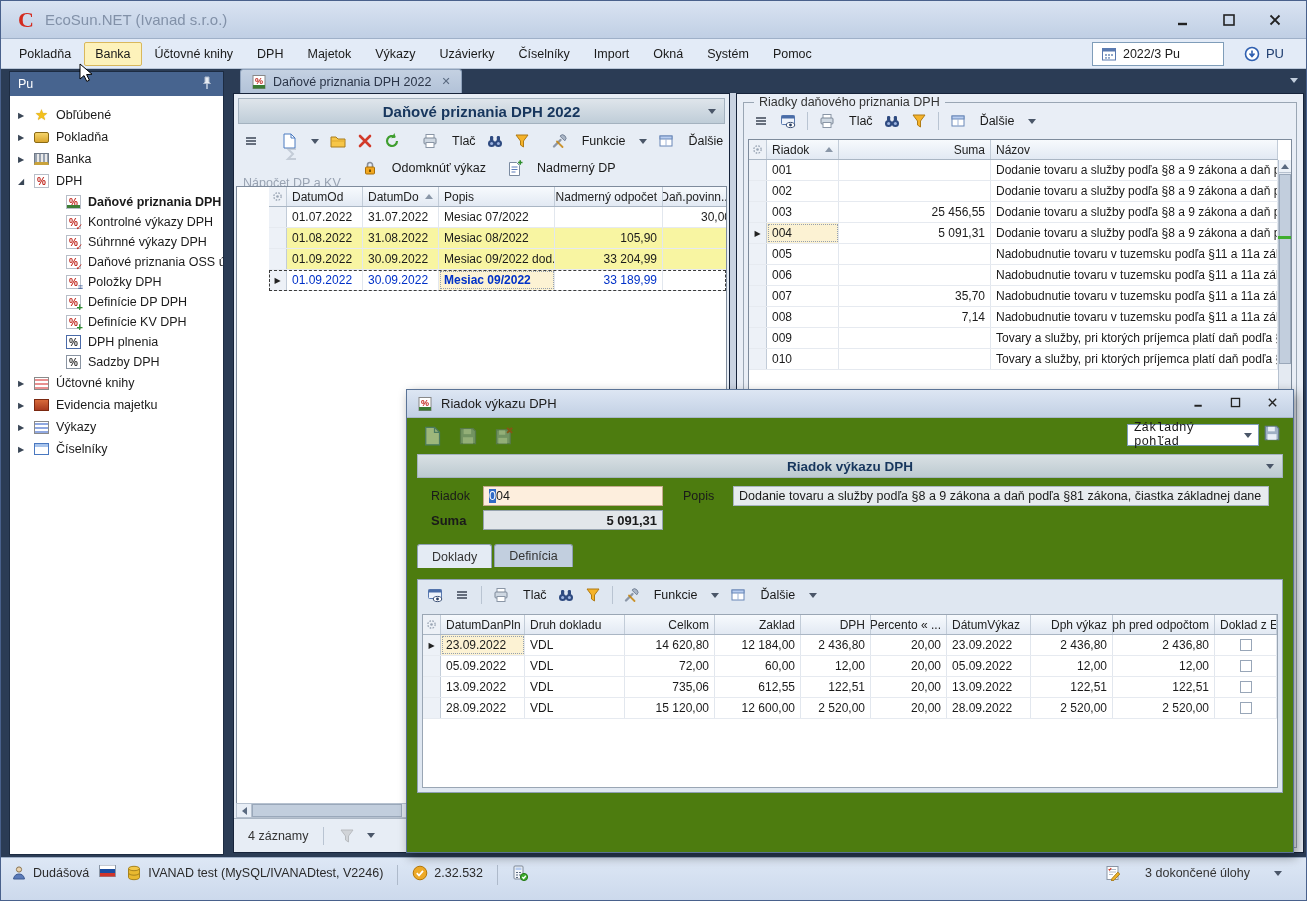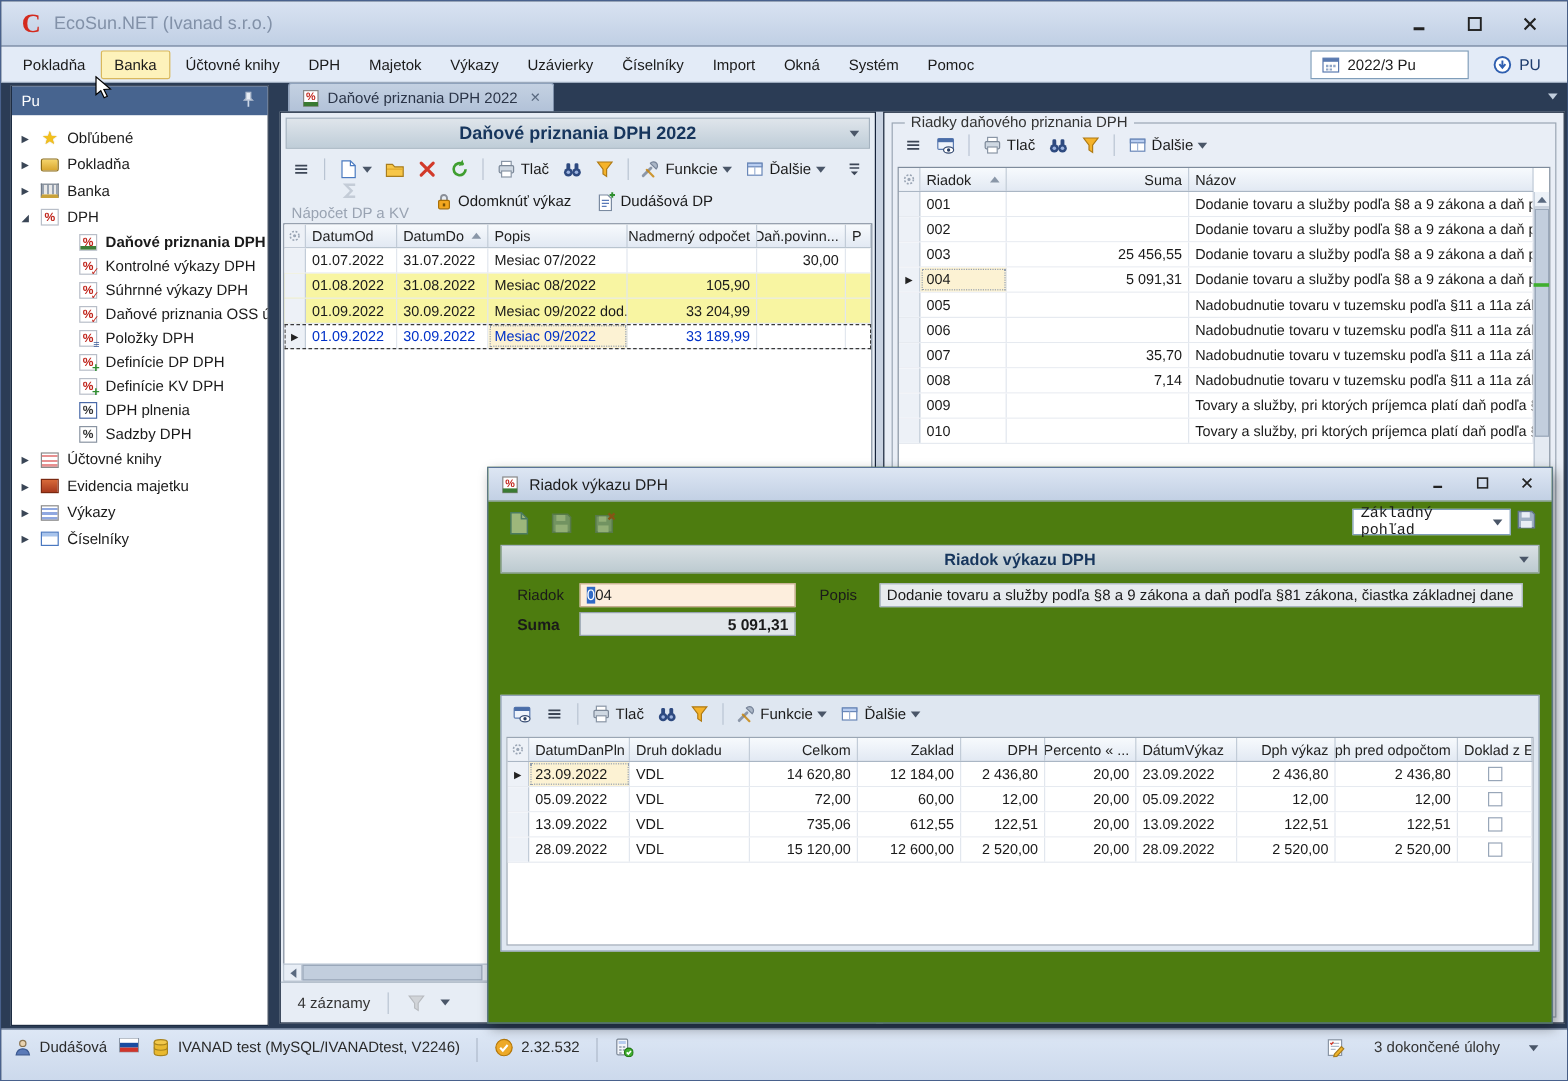--- a/index.html
+++ b/index.html
@@ -63,21 +63,21 @@
   .mainpanel{position:absolute;left:232px;top:24px;width:497px;height:760px;background:#e7edf5;border:1px solid #16233a;}
   .splitter{position:absolute;left:729px;top:24px;width:6px;height:760px;background:#c9d3e2;}
   .rightpanel{position:absolute;left:735px;top:24px;right:4px;height:760px;background:#e9eef6;border:1px solid #16233a;}
 
   .ptitle{position:relative;margin:4px 4px 2px 4px;height:26px;background:linear-gradient(#dfe5eb,#bfcdd8);border:1px solid #a4b2bf;display:flex;align-items:center;justify-content:center;font-size:15px;font-weight:bold;color:#17365d;}
   .ptitle .caret{position:absolute;right:8px;}
 
   .tb{display:flex;align-items:center;gap:5px;padding:2px 6px;height:30px;}
   .tb2{height:26px;padding-top:0;}
   .tbsep{width:1px;height:18px;background:#b9c4d2;margin:0 3px;}
-  .tbtn{display:flex;align-items:center;gap:4px;padding:2px 3px;color:#1a1a1a;font-size:12.5px;}
+  .tbtn{display:flex;align-items:center;gap:14px;padding:2px 3px;color:#1a1a1a;font-size:12.5px;}
   .tbtn.disabled{color:#99a3b2;flex-direction:column;}
   .tbtn.disabled svg{opacity:.45;}
   .ic{width:16px;height:16px;flex:0 0 auto;}
   .ic20{width:20px;height:20px;}
   .spacer{flex:1;}
 
   
   .gridwrap{position:absolute;left:2px;right:2px;background:#fff;border:1px solid #7e8b9c;overflow:hidden;}
   .grid-head,.grow{display:flex;align-items:stretch;height:21px;background:#fff;white-space:nowrap;font-size:12px;}
   .grid-head{height:20px;background:linear-gradient(#f7fafd,#e2e9f3);border-bottom:1px solid #aab6c4;color:#222;}
@@ -86,21 +86,21 @@
   .grow{border-bottom:1px solid #e6eaf0;}
   .cell.ind{width:18px;flex:0 0 18px;justify-content:center;background:#edf1f7;border-right:1px solid #c2ccd8;font-size:8px;color:#222;padding:0;}
   .c-num{justify-content:flex-end;}
   .c-cb{justify-content:center;}
   .sortup{width:0;height:0;border-left:4px solid transparent;border-right:4px solid transparent;border-bottom:5px solid #8a97a8;margin-left:auto;}
   .checkbox{width:12px;height:12px;background:#fff;border:1px solid #98a6b8;}
   .grow.supplement{background:#f8f5a2;}
   .grow.selected{color:#0031c8;outline:1px dashed #3a3a3a;outline-offset:-1px;}
 
   .g-main .col0{width:76px;}.g-main .col1{width:76px;}.g-main .col2{width:116px;}.g-main .col3{width:108px;}.g-main .col4{width:74px;}.g-main .col5{flex:1;}
-  .g-main .selected .cell.col2{background:#fcf2d3;outline:1px dotted #95a0ae;outline-offset:-2px;}
+  .g-main .selected .cell.col2{background:#fcf2d3;outline:1px dotted #95a0ae;outline-offset:-2px;font-weight:bold;}
   .g-right .col0{width:72px;}.g-right .col1{width:152px;}.g-right .col2{flex:1;}
   .g-right .focused .cell.col0{background:#fcf2d3;outline:1px dotted #95a0ae;outline-offset:-2px;}
   .g-dlg .col0{width:84px;}.g-dlg .col1{width:100px;}.g-dlg .col2{width:90px;}.g-dlg .col3{width:86px;}.g-dlg .col4{width:70px;}.g-dlg .col5{width:76px;}.g-dlg .col6{width:84px;}.g-dlg .col7{width:82px;}.g-dlg .col8{width:102px;}.g-dlg .col9{flex:1;}
   .g-dlg .focused .cell.col0{background:#fcf2d3;outline:1px dotted #95a0ae;outline-offset:-2px;}
 
   
   .hscroll{position:absolute;left:2px;right:2px;bottom:34px;height:15px;background:#dfe6ef;border:1px solid #b6c1cf;display:flex;align-items:stretch;}
   .harrow{width:15px;background:#e8eef6;border-right:1px solid #b6c1cf;display:flex;align-items:center;justify-content:center;}
   .harrow.r{border-right:none;border-left:1px solid #b6c1cf;}
   .hthumb{width:150px;background:#c2cedd;border:1px solid #9aa8ba;}
@@ -563,24 +563,24 @@
         <span class="tbtn" style="margin-left:10px;">
             <svg class="ic">
               <use href="#i-lock"></use>
             </svg>
             <span>Odomknúť výkaz</span>
           </span>
         <span class="tbtn" style="margin-left:10px;">
             <svg class="ic">
               <use href="#i-docplus"></use>
             </svg>
-            <span>Dudášová DP</span>
+            <span>Nadmerný DP</span>
           </span>
       </div>
-      <div class="gridwrap g-main" style="top:92px;bottom:47px;">
+      <div class="gridwrap g-main" style="top:92px;bottom:47px;padding-left:32px;">
         <div class="grid-head">
           <div class="cell ind">
               <svg class="ic" style="width:13px;height:13px;">
                 <use href="#i-gear"></use>
               </svg>
             </div>
           <div class="cell col0">DatumOd</div>
           <div class="cell col1">
               <span>DatumDo</span>
               <span class="sortup"></span>
@@ -832,20 +832,24 @@
     <div class="formrow">
       <span class="flabel">Riadok</span>
       <span class="field f-riadok"><span class="txtsel">0</span>04</span>
       <span class="flabel plabel">Popis</span>
       <span class="field f-popis">Dodanie tovaru a služby podľa §8 a 9 zákona a daň podľa §81 zákona, čiastka základnej dane</span>
     </div>
     <div class="formrow" style="margin-top:4px;">
       <span class="flabel b">Suma</span>
       <span class="field f-suma">5 091,31</span>
     </div>
+    <div class="dlg-tabs">
+      <span class="dtab active">Doklady</span>
+      <span class="dtab">Definícia</span>
+    </div>
     <div class="dlg-tabpanel">
       <div class="tb" style="height:30px;">
         <span class="tbtn">
             <svg class="ic">
               <use href="#i-grideye"></use>
             </svg>
           </span>
         <span class="tbtn">
             <svg class="ic">
               <use href="#i-menu"></use>

